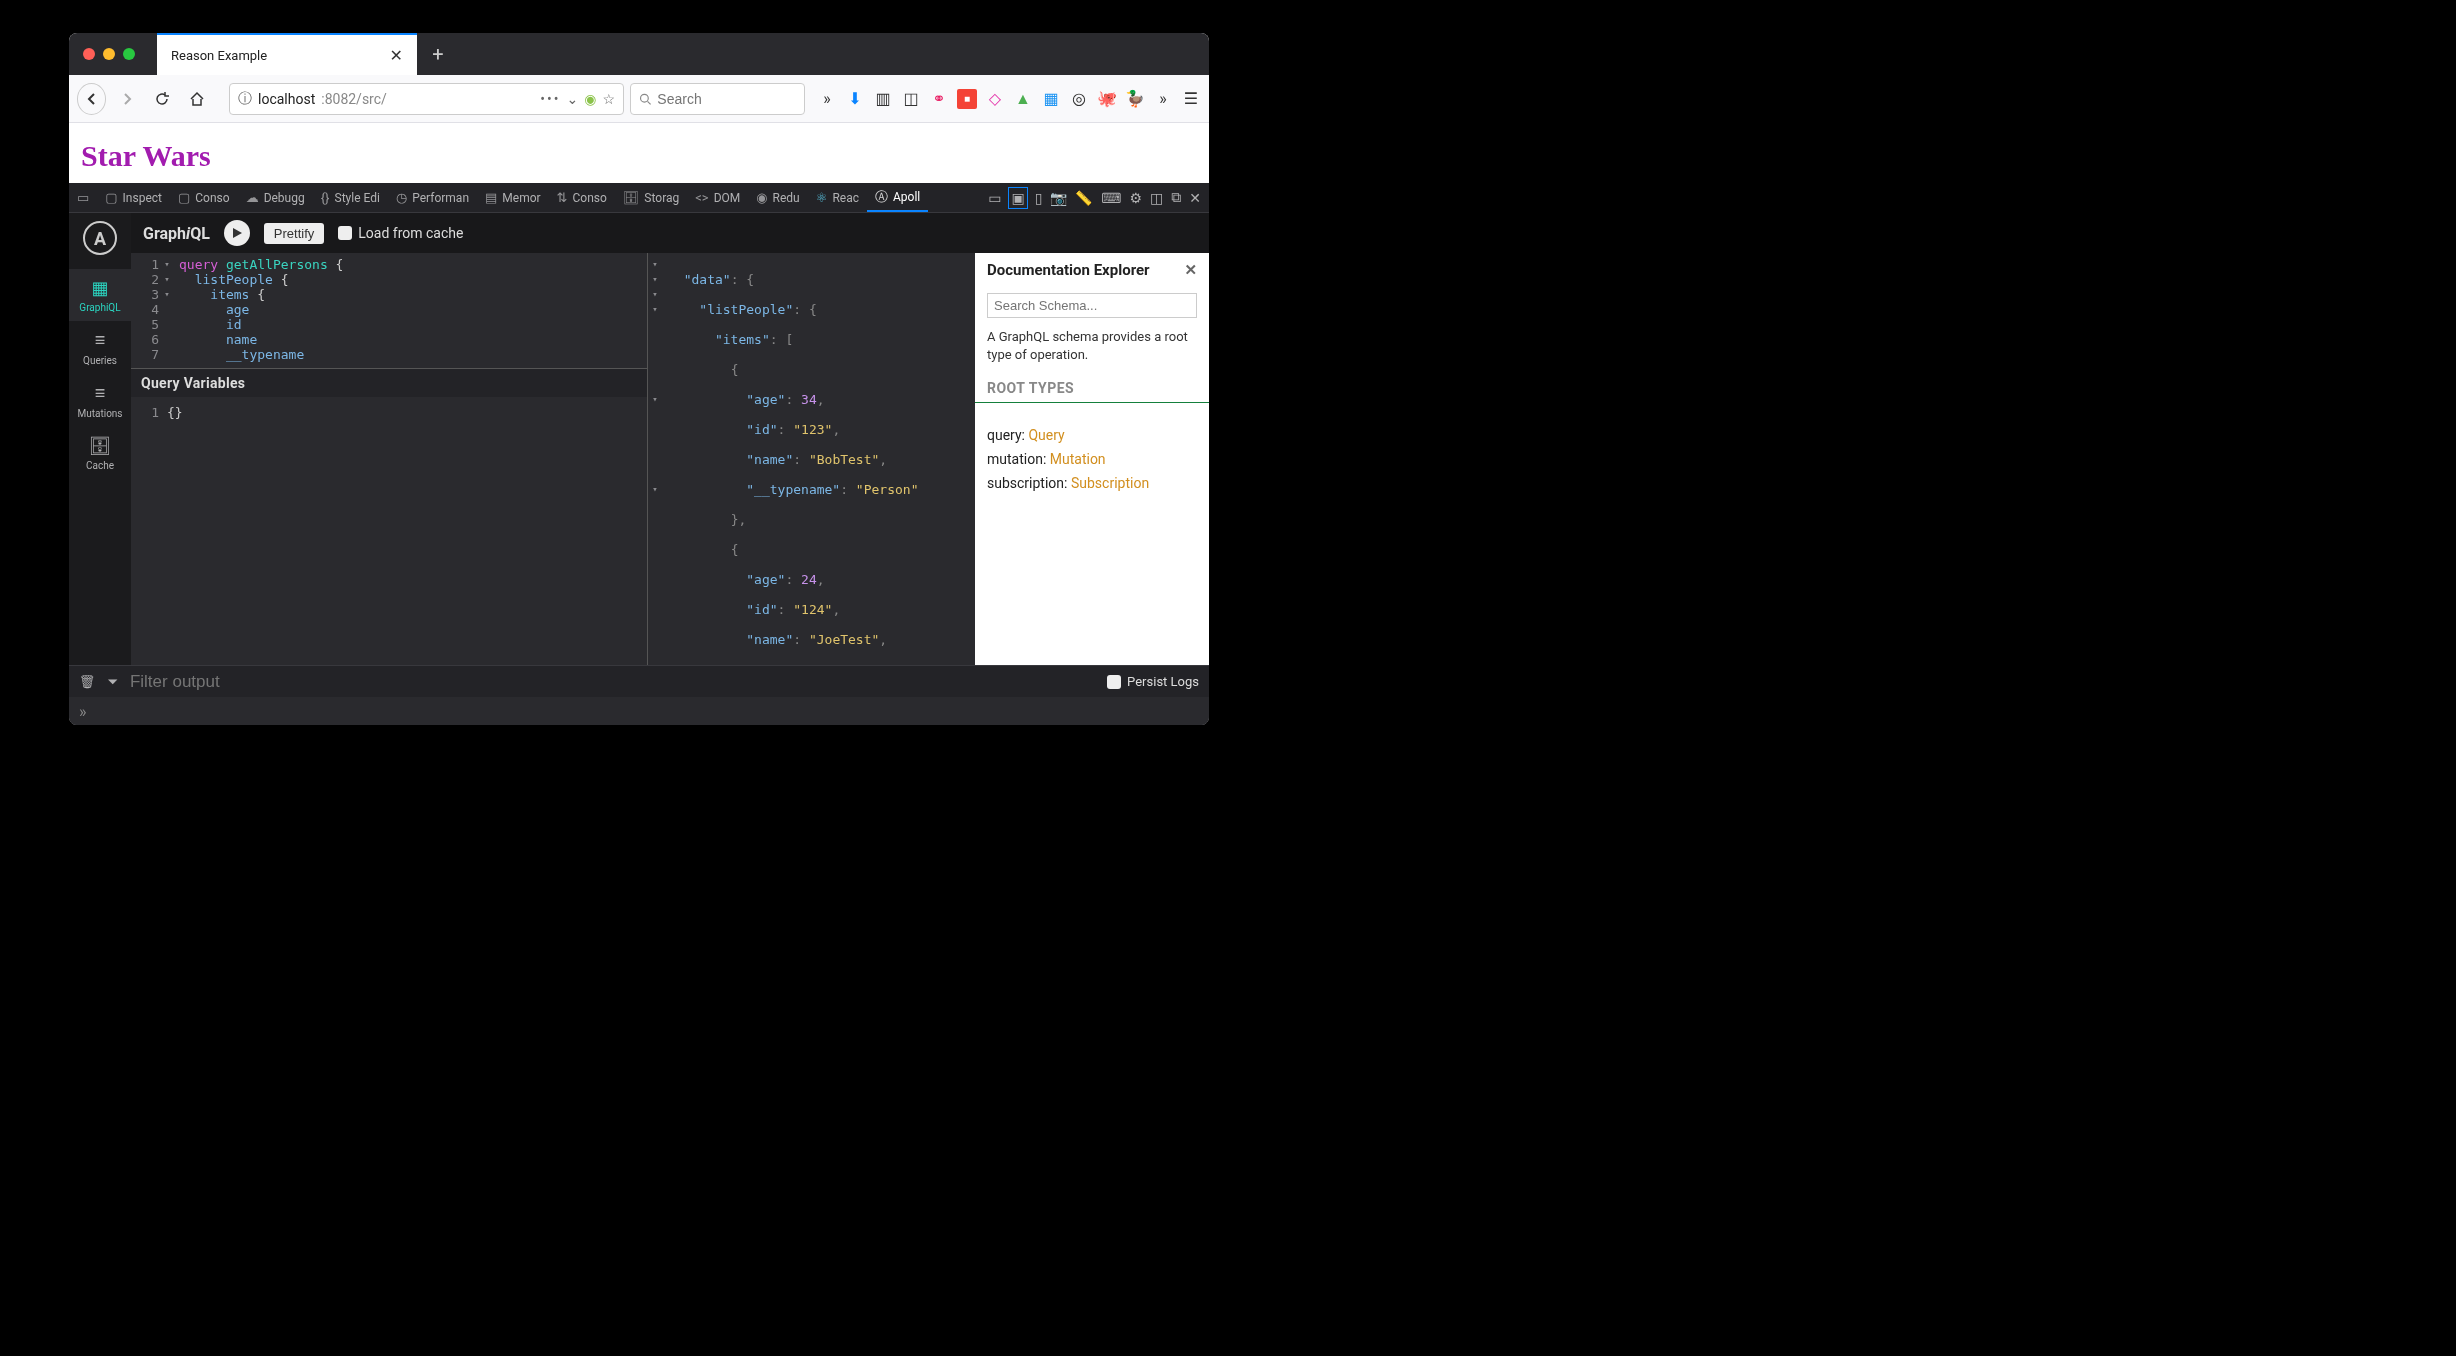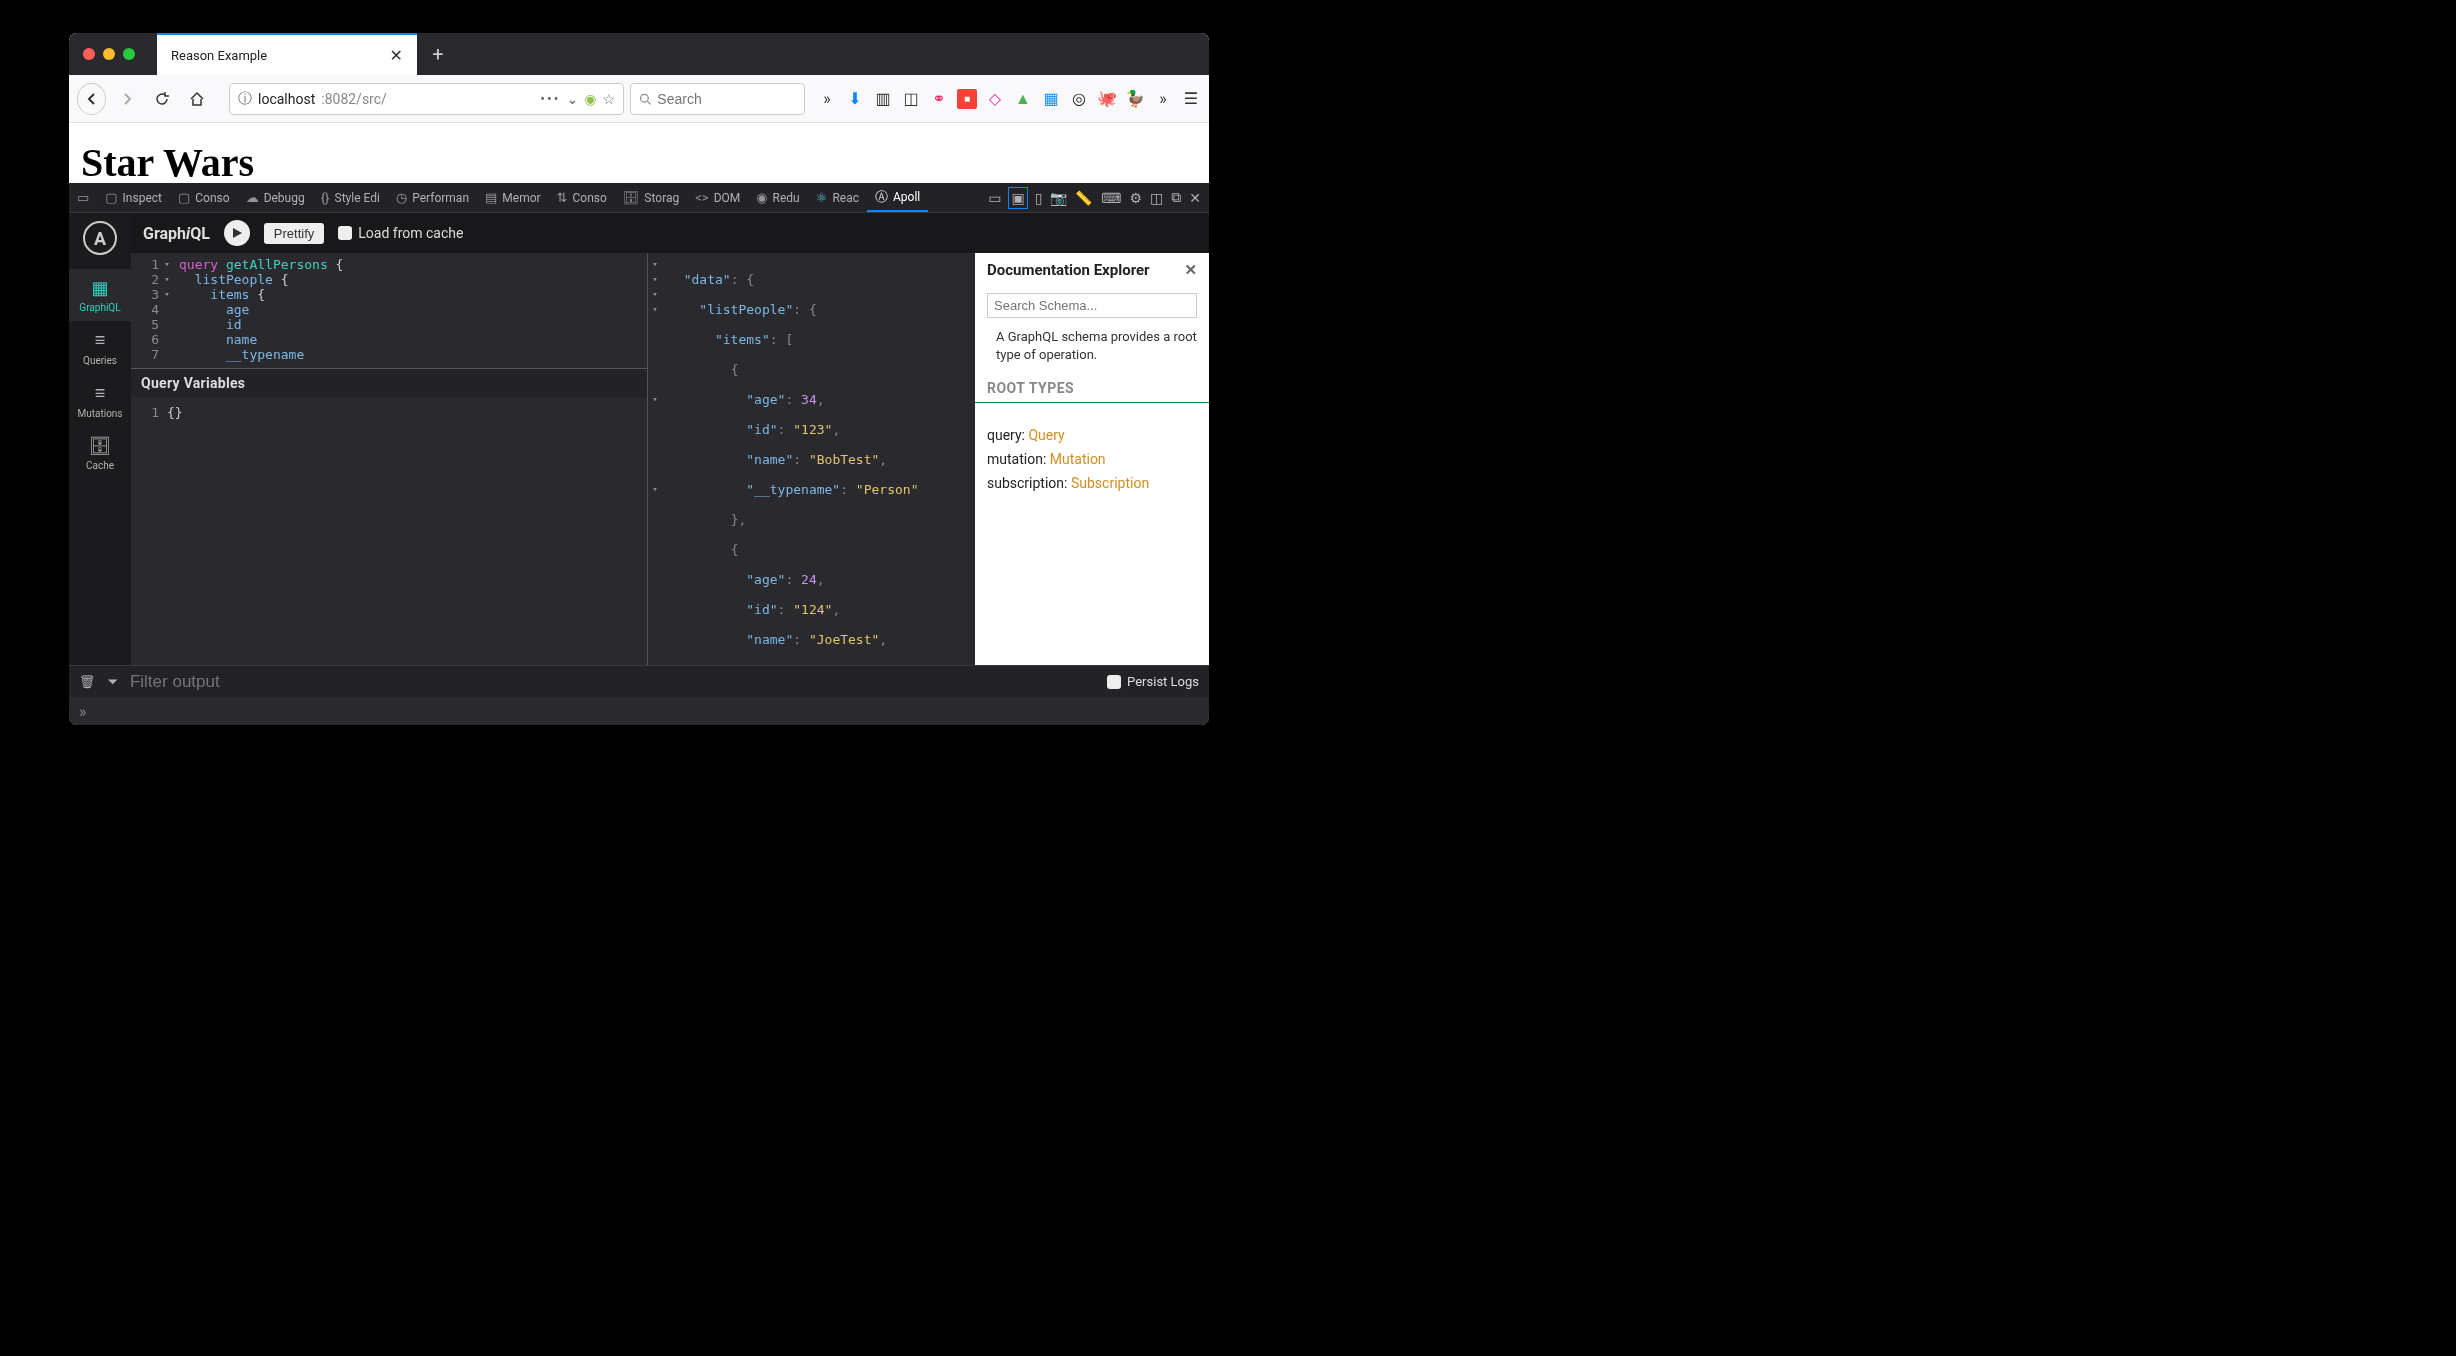--- a/index.html
+++ b/index.html
@@ -119,22 +119,22 @@
 }
 .page-body {
   background: #fff;
   padding: 16px 12px 0 12px;
   height: 60px;
   overflow: hidden;
 }
 .page-body h1 {
   font-family: Georgia, 'Times New Roman', serif;
   font-weight: 700;
-  font-size: 40px;
-  color: #000000;
+  font-size: 30px;
+  color: #a21caf;
 }
 .devtools {
   flex: 1;
   background: #2a2a2e;
   display: flex;
   flex-direction: column;
   overflow: hidden;
 }
 .dt-tabs {
   height: 30px;
@@ -335,21 +335,20 @@
   border: 1px solid #ccc;
   padding: 4px 6px;
   font-size: 13px;
 }
 .doc-search input { border: none; outline: none; width: 100%; font-size: 13px; }
 .doc-desc {
   padding: 4px 12px;
   font-size: 13px;
   color: #333;
   line-height: 1.4;
-  margin-left: 9px;
 }
 .doc-root-h {
   color: #888;
   font-weight: 700;
   font-size: 14px;
   letter-spacing: 0.5px;
   padding: 12px 12px 6px;
   border-bottom: 1px solid #15803d;
   margin-bottom: 20px;
 }

